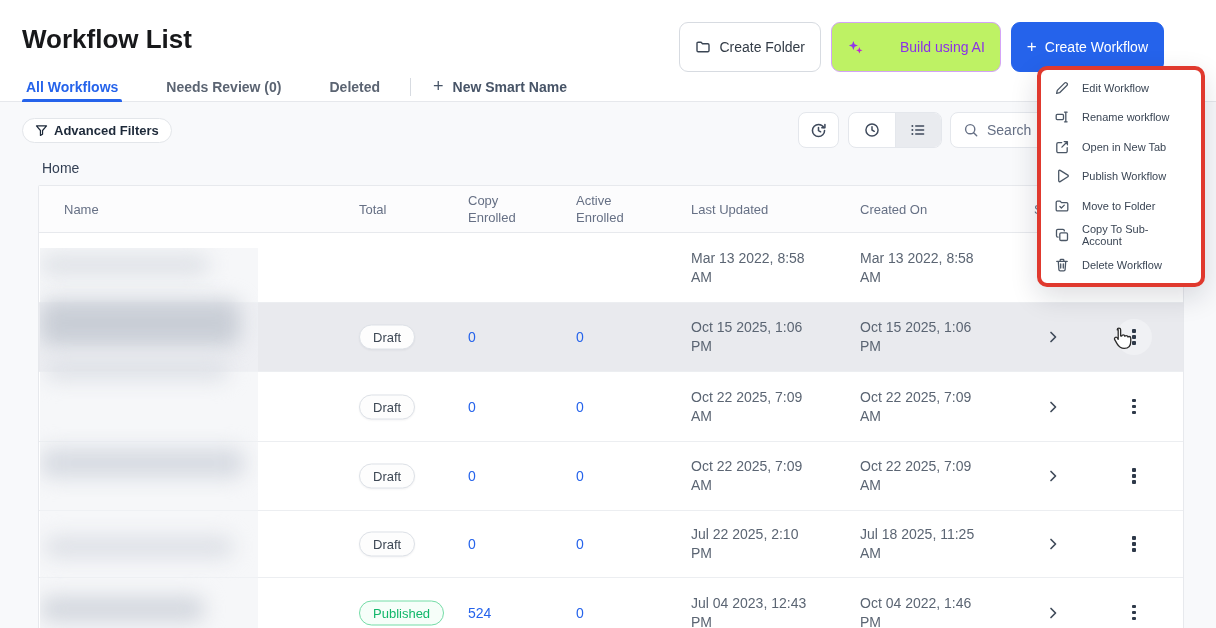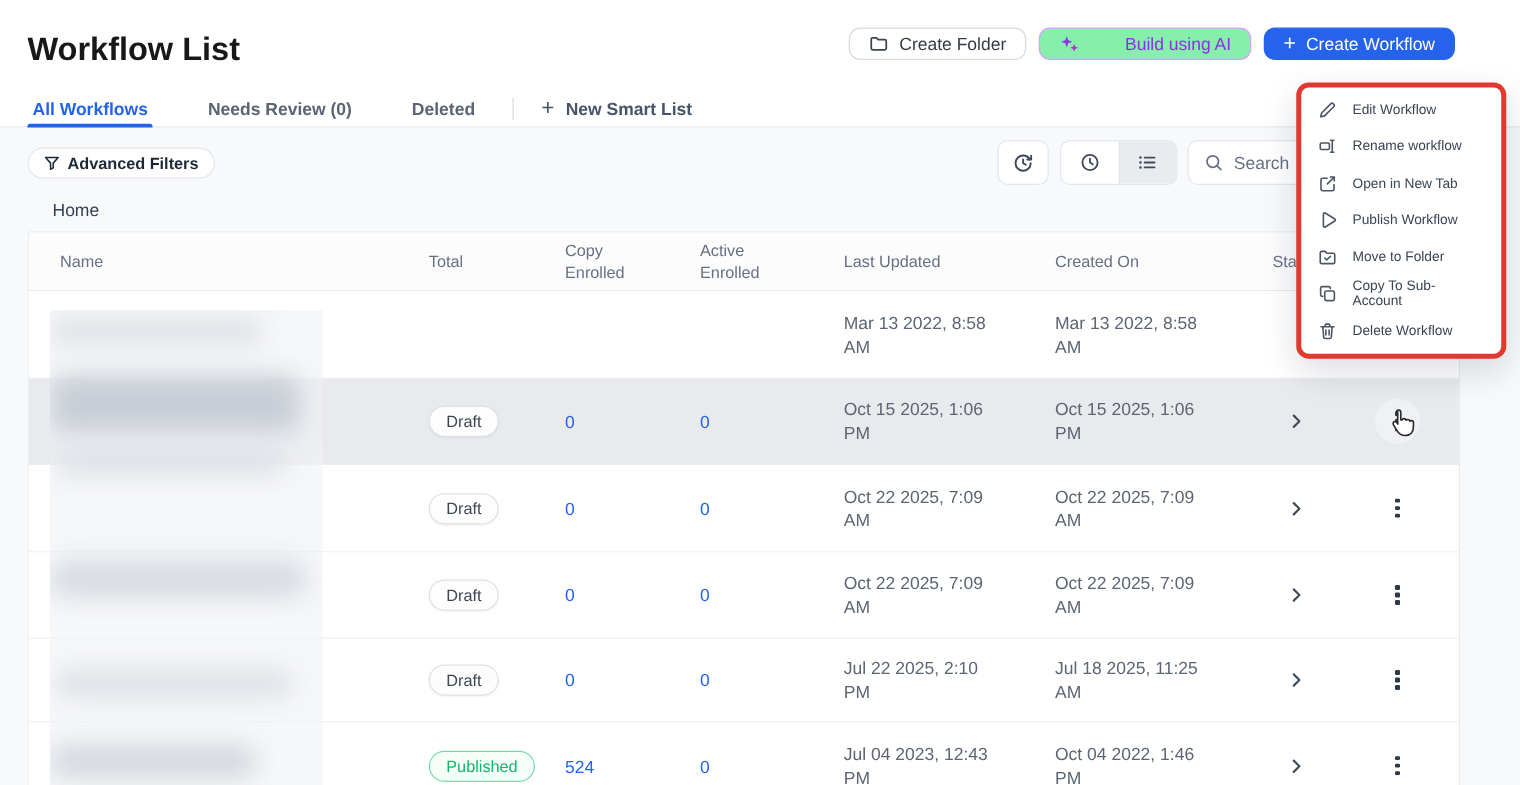--- a/index.html
+++ b/index.html
@@ -4,24 +4,24 @@
 <style>
   * { margin:0; padding:0; box-sizing:border-box; }
   html,body { width:1216px; height:628px; }
   body { font-family:"Liberation Sans", sans-serif; background:#fff; }
   .stage { position:relative; width:1216px; height:628px; overflow:hidden; background:#fff; }
   .lower-bg { position:absolute; left:0; top:102px; width:1216px; height:526px; background:#f8f9fb; z-index:0; }
 
   
   .page-title { position:absolute; left:22px; top:24px; font-size:26px; font-weight:700; color:#17181a; z-index:2; }
   .top-actions { position:absolute; right:52px; top:22px; display:flex; gap:10px; z-index:2; }
-  .btn { display:inline-flex; align-items:center; gap:8px; height:26px; padding:0 15px; border-radius:9px;
+  .btn { display:inline-flex; align-items:center; gap:8px; height:50px; padding:0 15px; border-radius:9px;
          font-size:14px; cursor:pointer; border:1px solid transparent; white-space:nowrap; }
   .btn-folder { background:#fff; border-color:#d7dbe1; color:#323b46; font-weight:400; }
-  .btn-ai { background:#86efac; border-color:#d3a3f8; color:#8b30e8; font-weight:400;gap:36px; }
+  .btn-ai { background:#bef264; border-color:#d3a3f8; color:#8b30e8; font-weight:400;gap:36px; }
   .btn-primary { background:#2563eb; color:#fff; border-color:#2563eb; }
   .btn svg { flex:0 0 auto; }
   .plus-glyph { font-size:17px; font-weight:400; line-height:1; margin-top:-1px; }
 
   
   .tabbar { position:absolute; left:0; top:72px; width:1216px; height:30px; border-bottom:1px solid #e6e8ec; z-index:2; background:#fff; }
   .tabs { display:flex; align-items:center; height:100%; padding-left:22px; }
   .tab { font-size:14px; color:#5b6472; font-weight:600; padding:0 4px; margin-right:40px; height:100%; display:flex; align-items:center; position:relative; cursor:pointer; }
   .tab.active { color:#2563eb; }
   .tab.active::after { content:""; position:absolute; left:0; right:0; bottom:-1px; height:3px; background:#2563eb; border-radius:2px 2px 0 0; }
@@ -42,21 +42,21 @@
   .seg.sel { background:#e9ebef; }
   .seg + .seg { border-left:1px solid #e4e7ec; }
   .searchbox { position:absolute; left:950px; top:112px; width:246px; height:36px; background:#fff; border:1px solid #e4e7ec;
                border-radius:8px; display:flex; align-items:center; gap:8px; padding:0 12px; z-index:2; }
   .searchbox input { border:none; outline:none; font-size:14px; color:#344054; width:100%; background:transparent; font-family:"Liberation Sans",sans-serif; }
   .searchbox input::placeholder { color:#667085; }
 
   .breadcrumb { position:absolute; left:42px; top:160px; font-size:14px; color:#344054; z-index:2; cursor:pointer; }
 
   
-  .table { position:absolute; left:22px; top:185px; width:1146px; height:443px; background:#fff;
+  .table { position:absolute; left:38px; top:185px; width:1146px; height:443px; background:#fff;
            border:1px solid #e7e9ed; border-bottom:none; border-radius:2px 2px 0 0; overflow:hidden; z-index:2; }
   .t-head { position:relative; height:47px; background:#fcfcfd; border-bottom:1px solid #e7e9ed; font-size:13px; color:#667085; }
   .t-head .th { position:absolute; top:50%; transform:translateY(-50%); line-height:17px; }
   .th-name{left:25px;} .th-status{left:320px;} .th-total{left:429px;width:62px;} .th-active{left:537px;width:62px;}
   .th-last{left:652px;} .th-created{left:821px;} .th-sta{left:995px;}
   .t-row { position:relative; border-bottom:1px solid #eceef1; background:#fff; }
   .t-row:nth-child(1){height:70px;} .t-row:nth-child(2){height:69px;} .t-row:nth-child(3){height:70px;}
   .t-row:nth-child(4){height:69px;} .t-row:nth-child(5){height:67px;} .t-row:nth-child(6){height:70px;}
   .t-row.hl { background:#e9eaee; }
   .cell { position:absolute; top:50%; transform:translateY(-50%); font-size:14px; }
@@ -122,21 +122,21 @@
   </div>
 
   <div class="tabbar">
     <div class="tabs">
       <div class="tab active">All Workflows</div>
       <div class="tab">Needs Review (0)</div>
       <div class="tab">Deleted</div>
       <div class="tab-divider"></div>
       <div class="smartlist">
         <span class="plus">+</span>
-        <span>New Smart List</span>
+        <span>New Smart Name</span>
       </div>
     </div>
   </div>
 
   <button class="adv-filters">
     <span>
         <svg class="ic" width="13" height="13" viewBox="0 0 16 16" fill="none" stroke="#1d2939" stroke-width="1.5" stroke-linejoin="round">
           <path d="M1.8 2.4h12.4L9.3 8v4.6l-2.6 1.4V8L1.8 2.4z"></path>
         </svg>
       </span>

